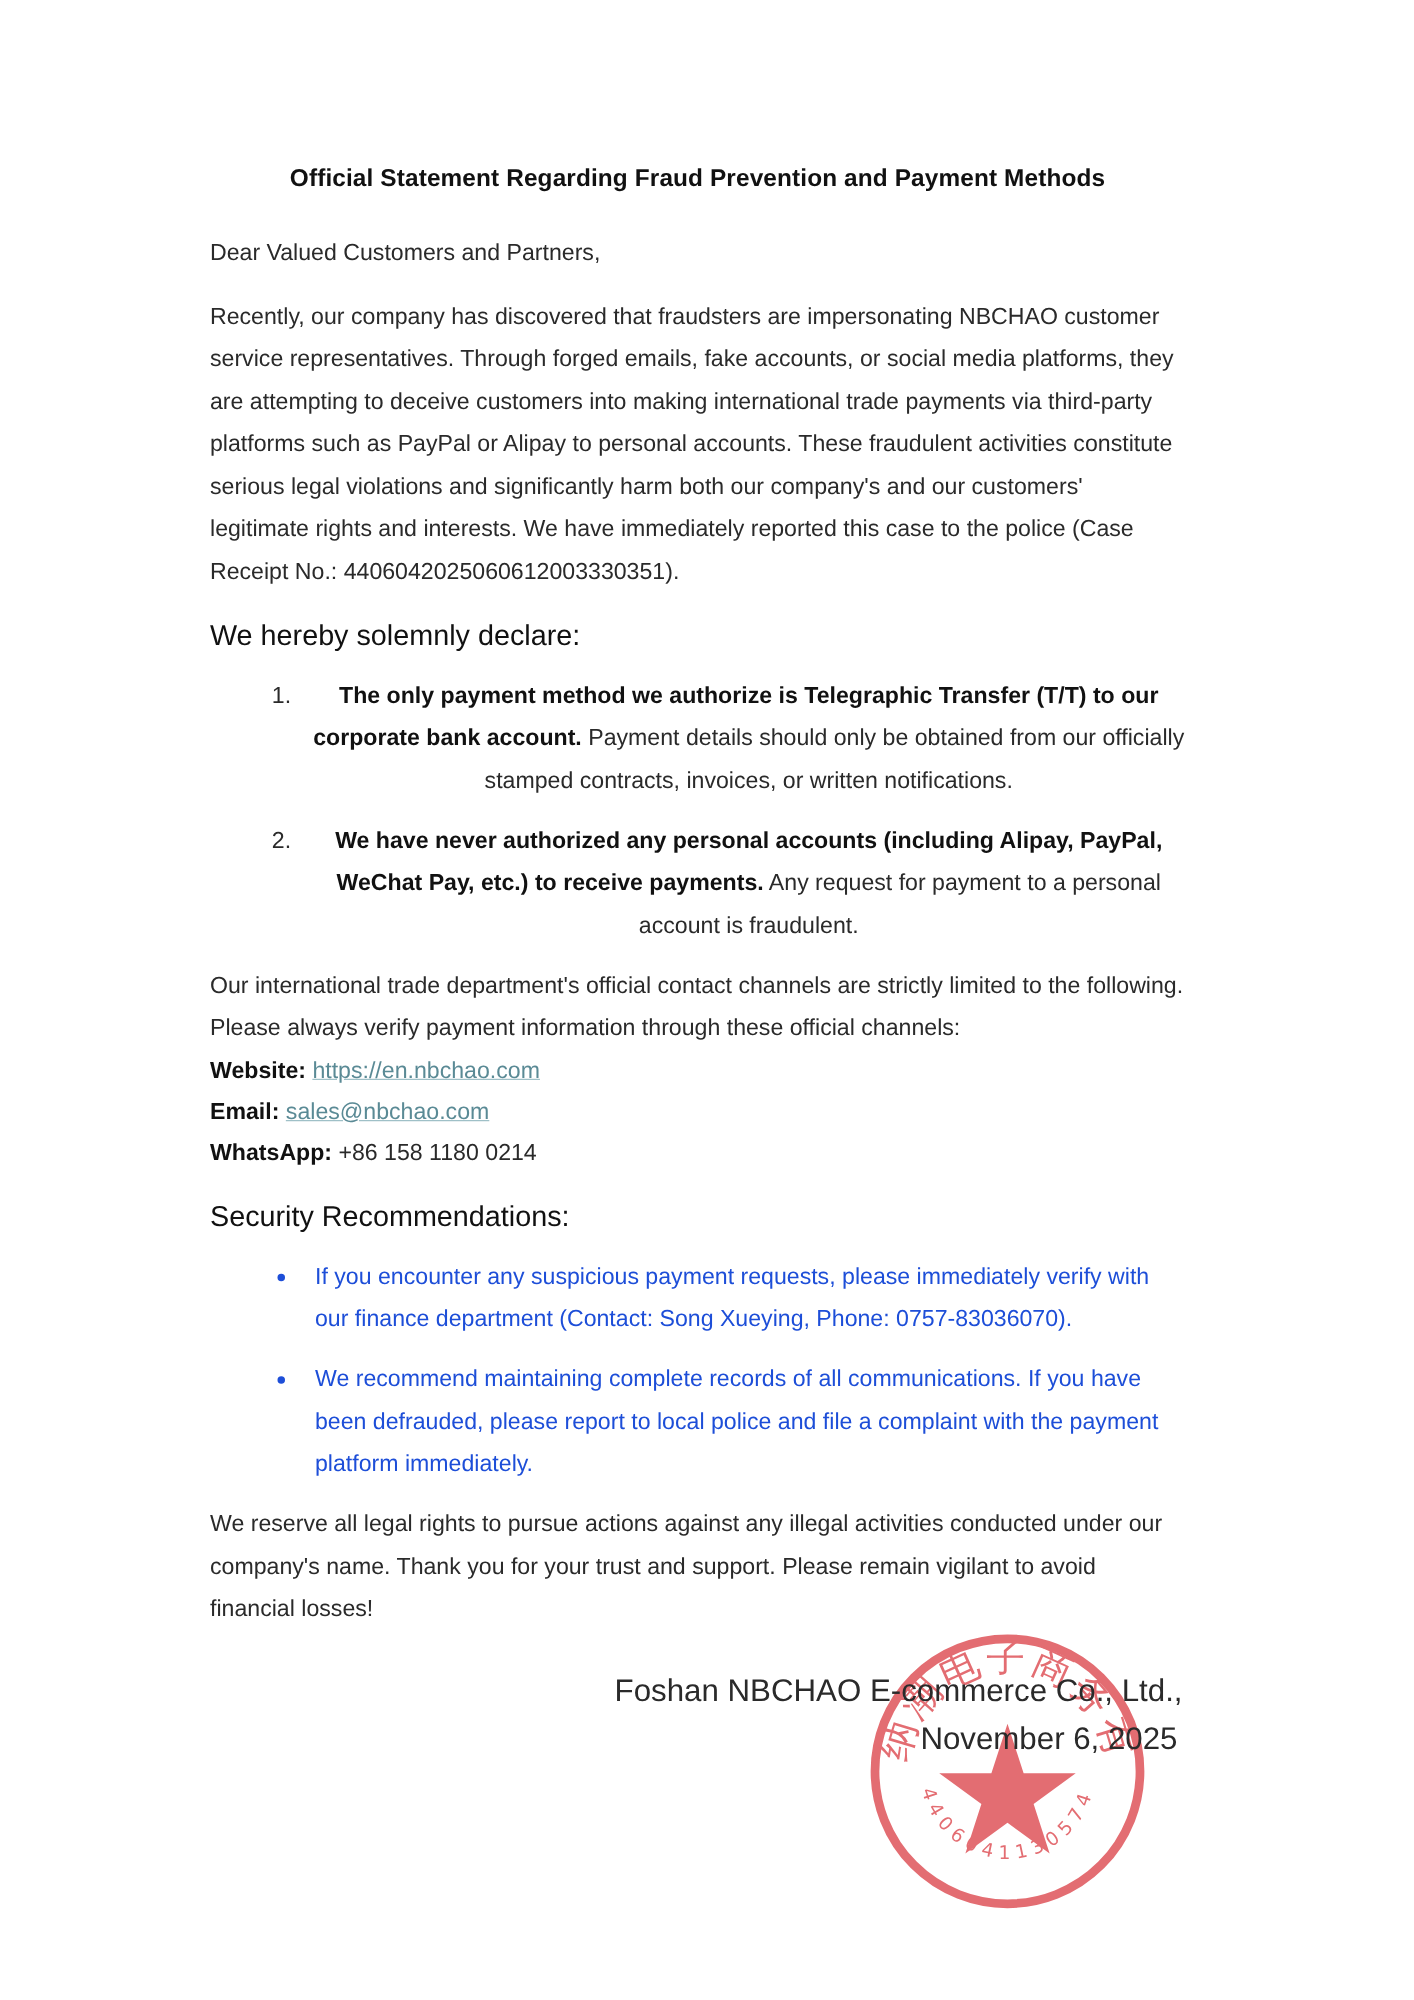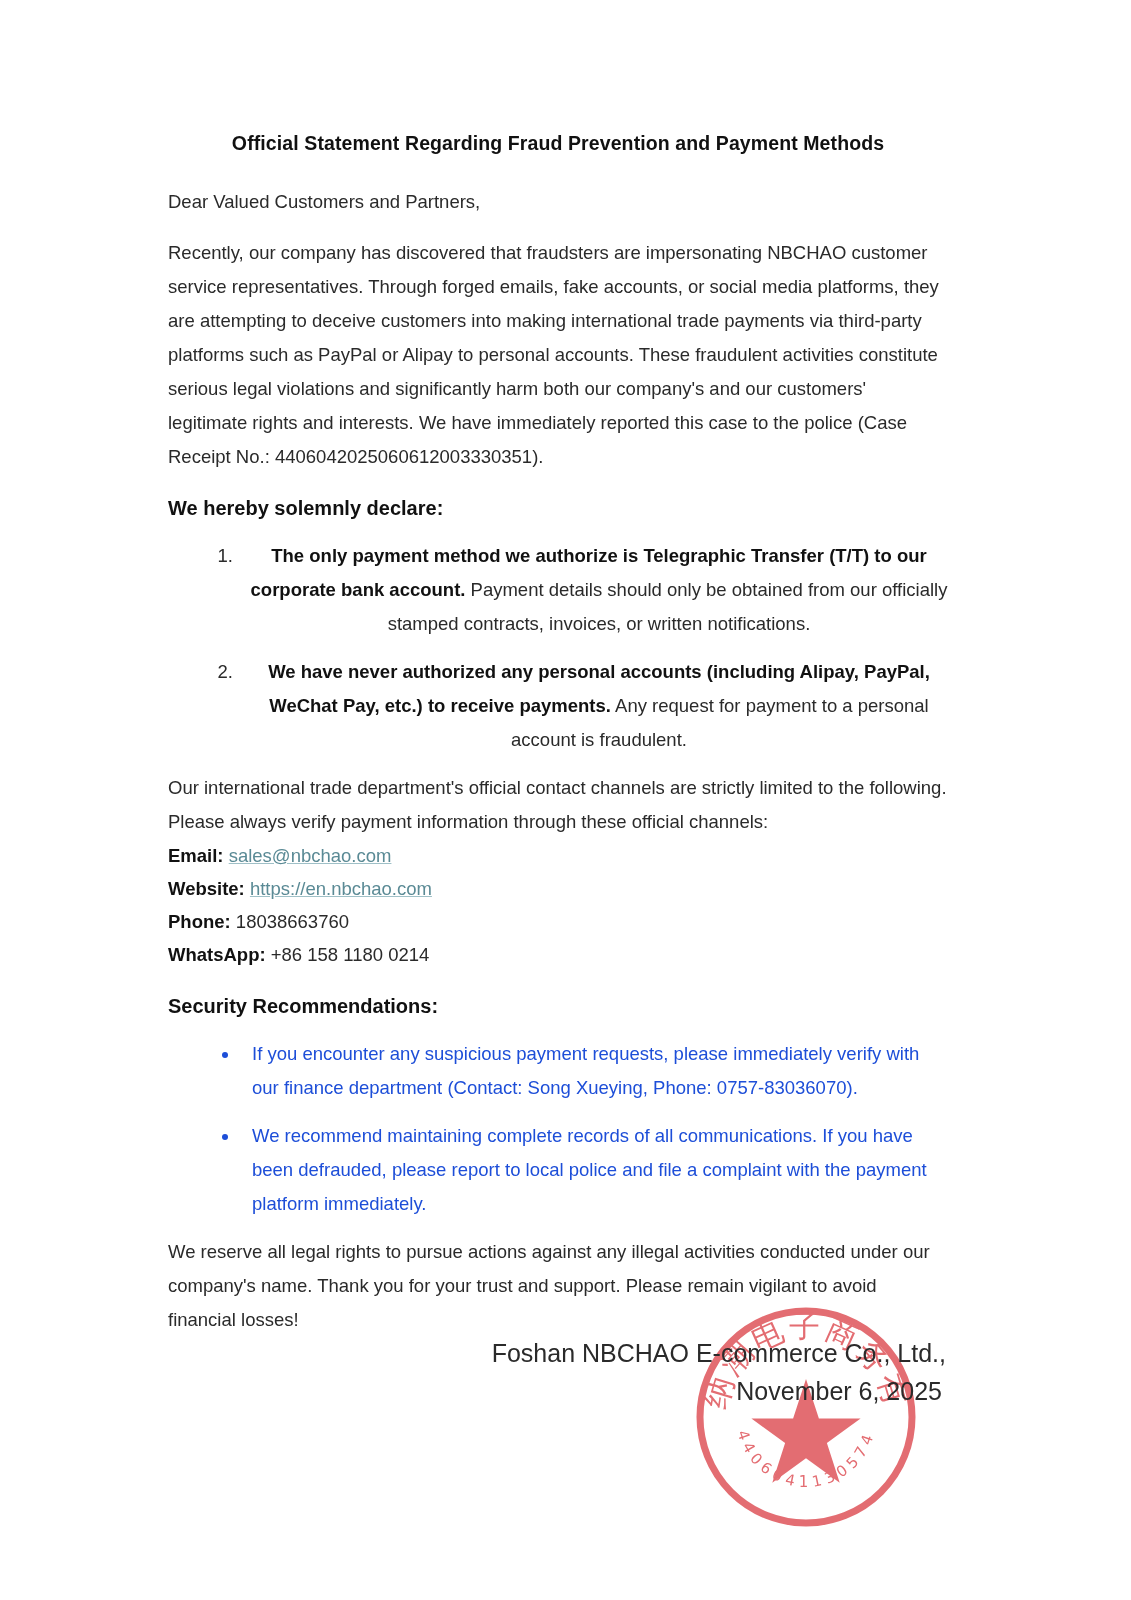--- a/index.html
+++ b/index.html
@@ -36,22 +36,22 @@
     font-size: 18.5px;
     line-height: 34px;
     margin: 0 0 17px 0;
     color: #2a2a2a;
     text-align: left;
   }
   .salutation {
     margin-bottom: 20px;
   }
   .section-head {
-    font-size: 20px;
-    font-weight: bold;
+    font-size: 23px;
+    font-weight: normal;
     line-height: 34px;
     margin: 0 0 14px 0;
     color: #111111;
   }
   ol.numbered {
     margin: 0 0 14px 0;
     padding-left: 70px;
     list-style-type: decimal;
     text-align: center;
   }
@@ -142,30 +142,26 @@
 
     <ol class="numbered">
       <li><span class="bold-lead">The only payment method we authorize is Telegraphic Transfer (T/T) to our corporate bank account.</span><span> Payment details should only be obtained from our officially stamped contracts, invoices, or written notifications.</span></li>
       <li><span class="bold-lead">We have never authorized any personal accounts (including Alipay, PayPal, WeChat Pay, etc.) to receive payments.</span><span> Any request for payment to a personal account is fraudulent.</span></li>
     </ol>
 
     <p class="body-text" style="margin-bottom:0;">Our international trade department's official contact channels are strictly limited to the following. Please always verify payment information through these official channels:</p>
 
     <div class="contact-block">
       <p class="contact-line">
-        <span class="contact-label">Email:</span>
-        <span class="link">sales@nbchao.com</span>
-      </p>
-      <p class="contact-line">
         <span class="contact-label">Website:</span>
         <span class="link">https://en.nbchao.com</span>
       </p>
       <p class="contact-line">
-        <span class="contact-label">Phone:</span>
-        <span>18038663760</span>
+        <span class="contact-label">Email:</span>
+        <span class="link">sales@nbchao.com</span>
       </p>
       <p class="contact-line">
         <span class="contact-label">WhatsApp:</span>
         <span>+86 158 1180 0214</span>
       </p>
     </div>
 
     <p class="section-head">Security Recommendations:</p>
 
     <ul class="bullets">

